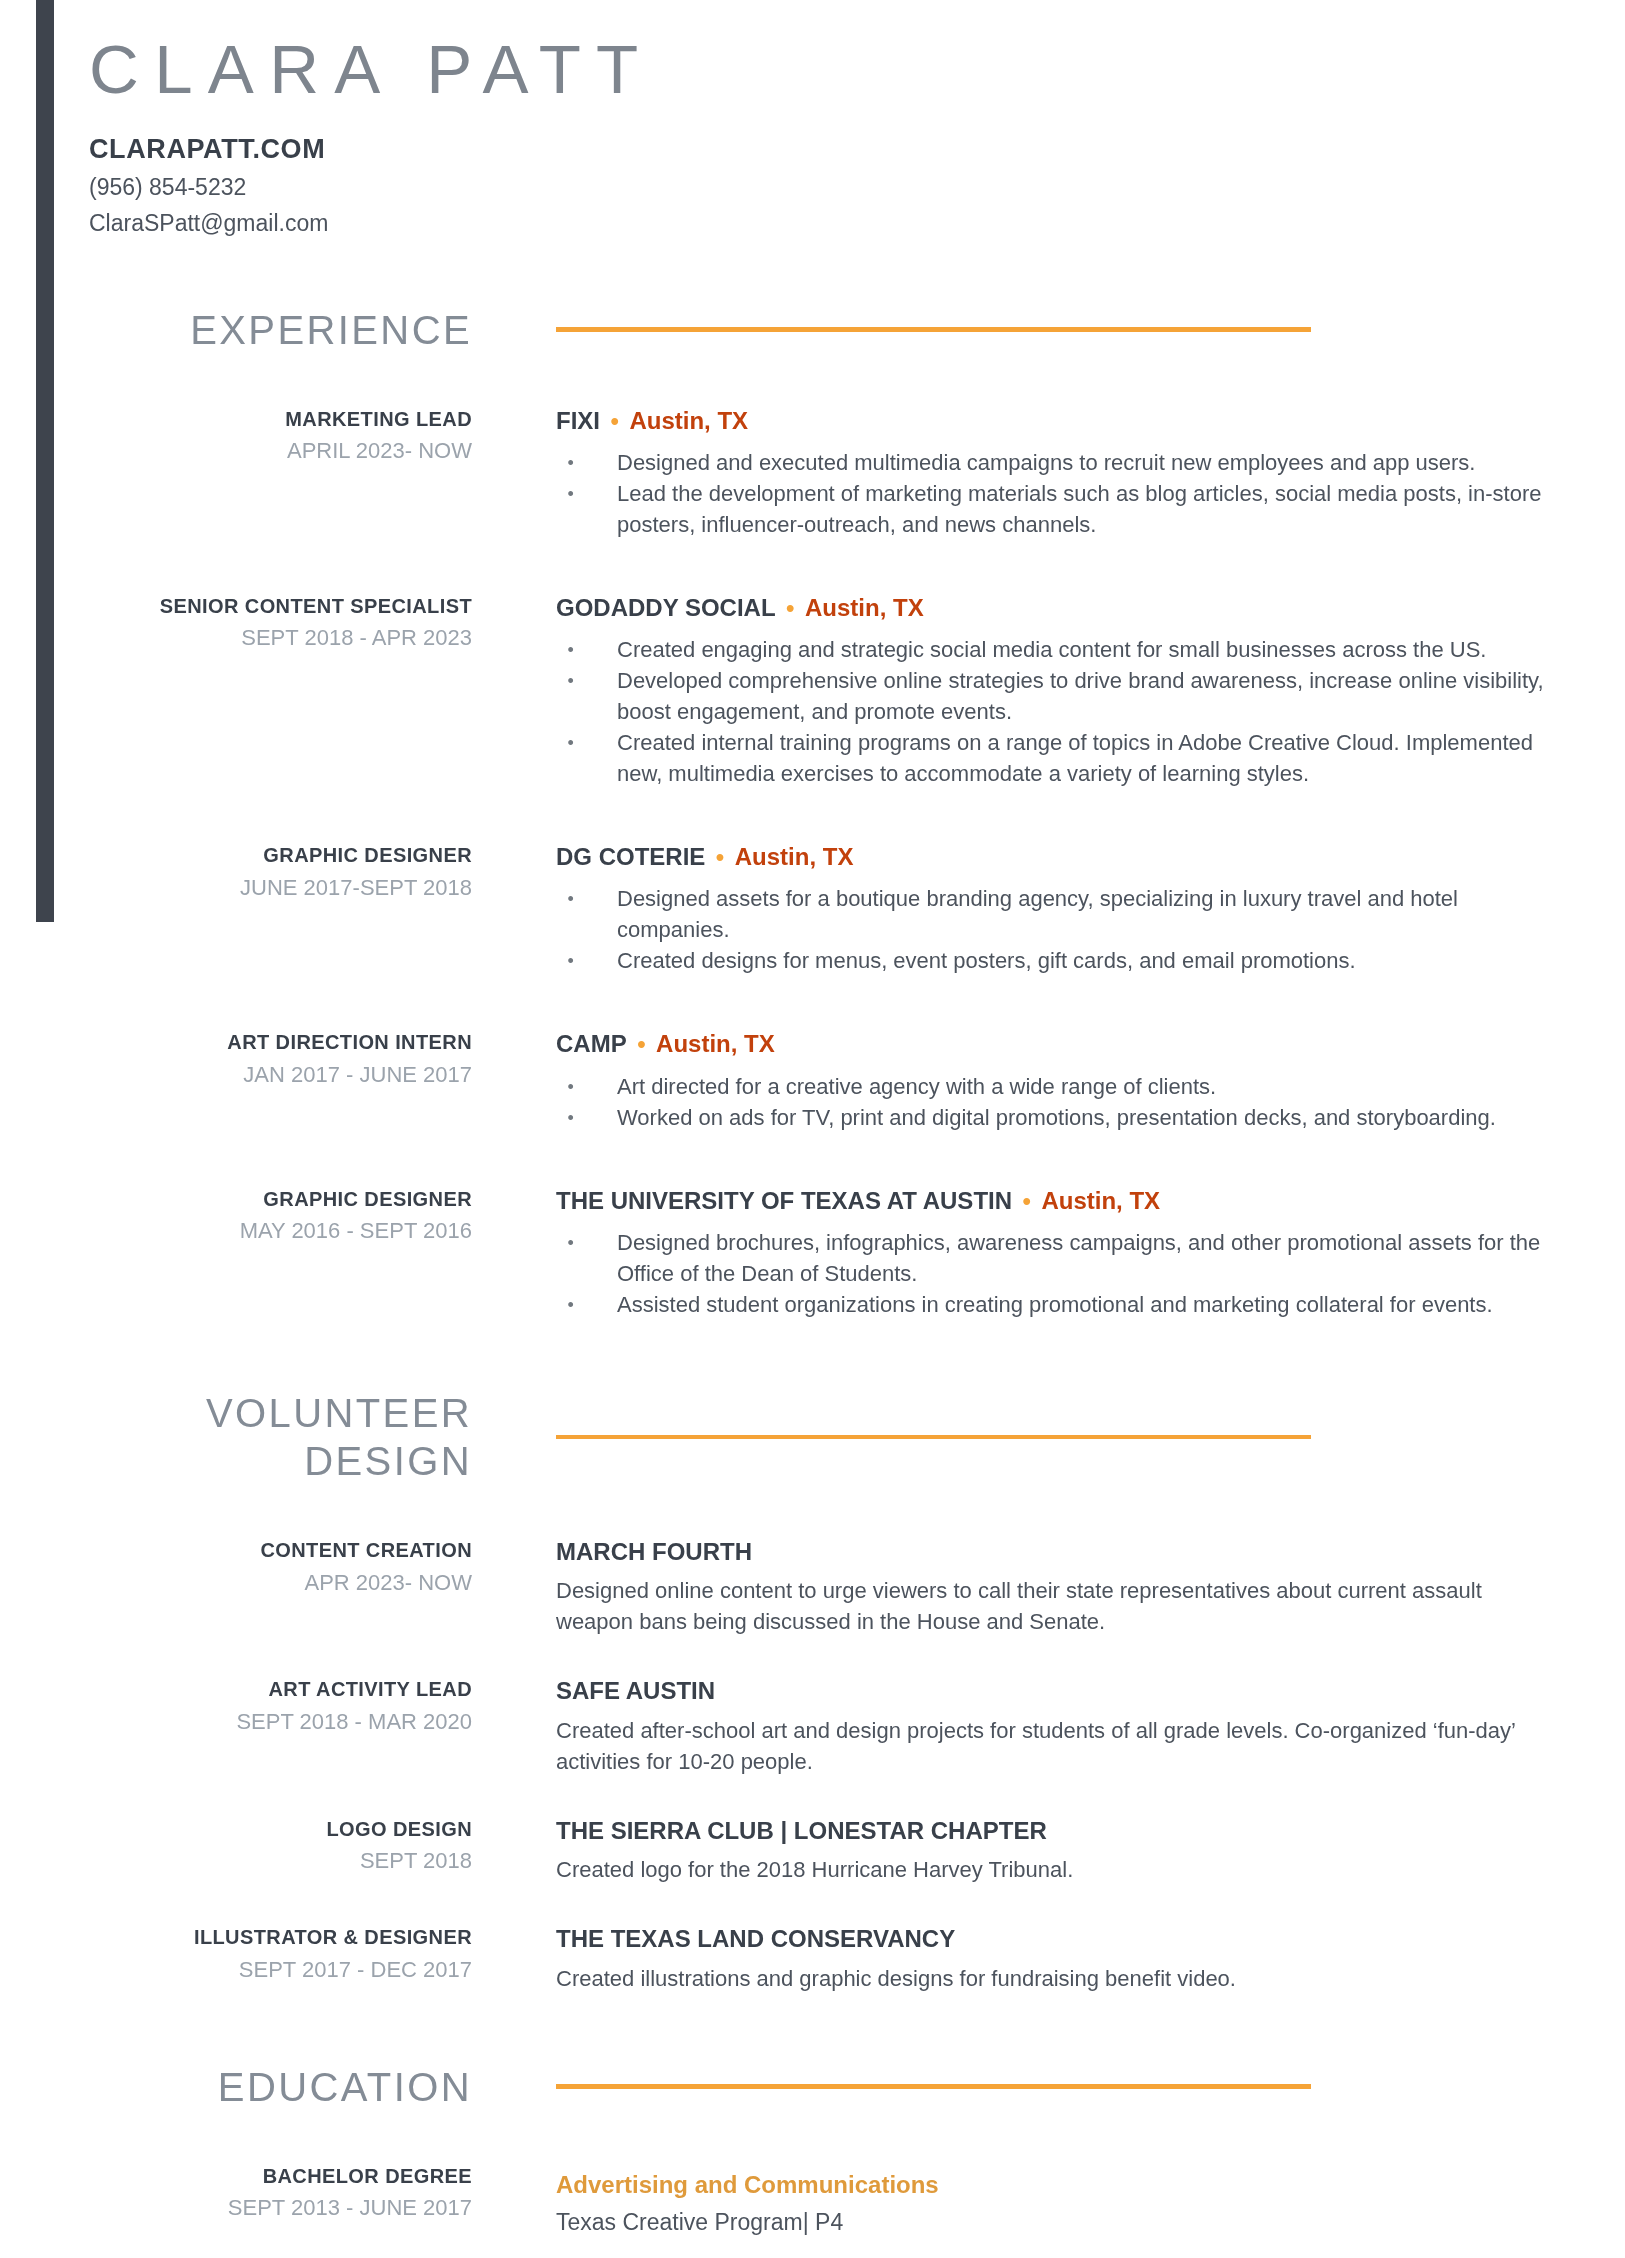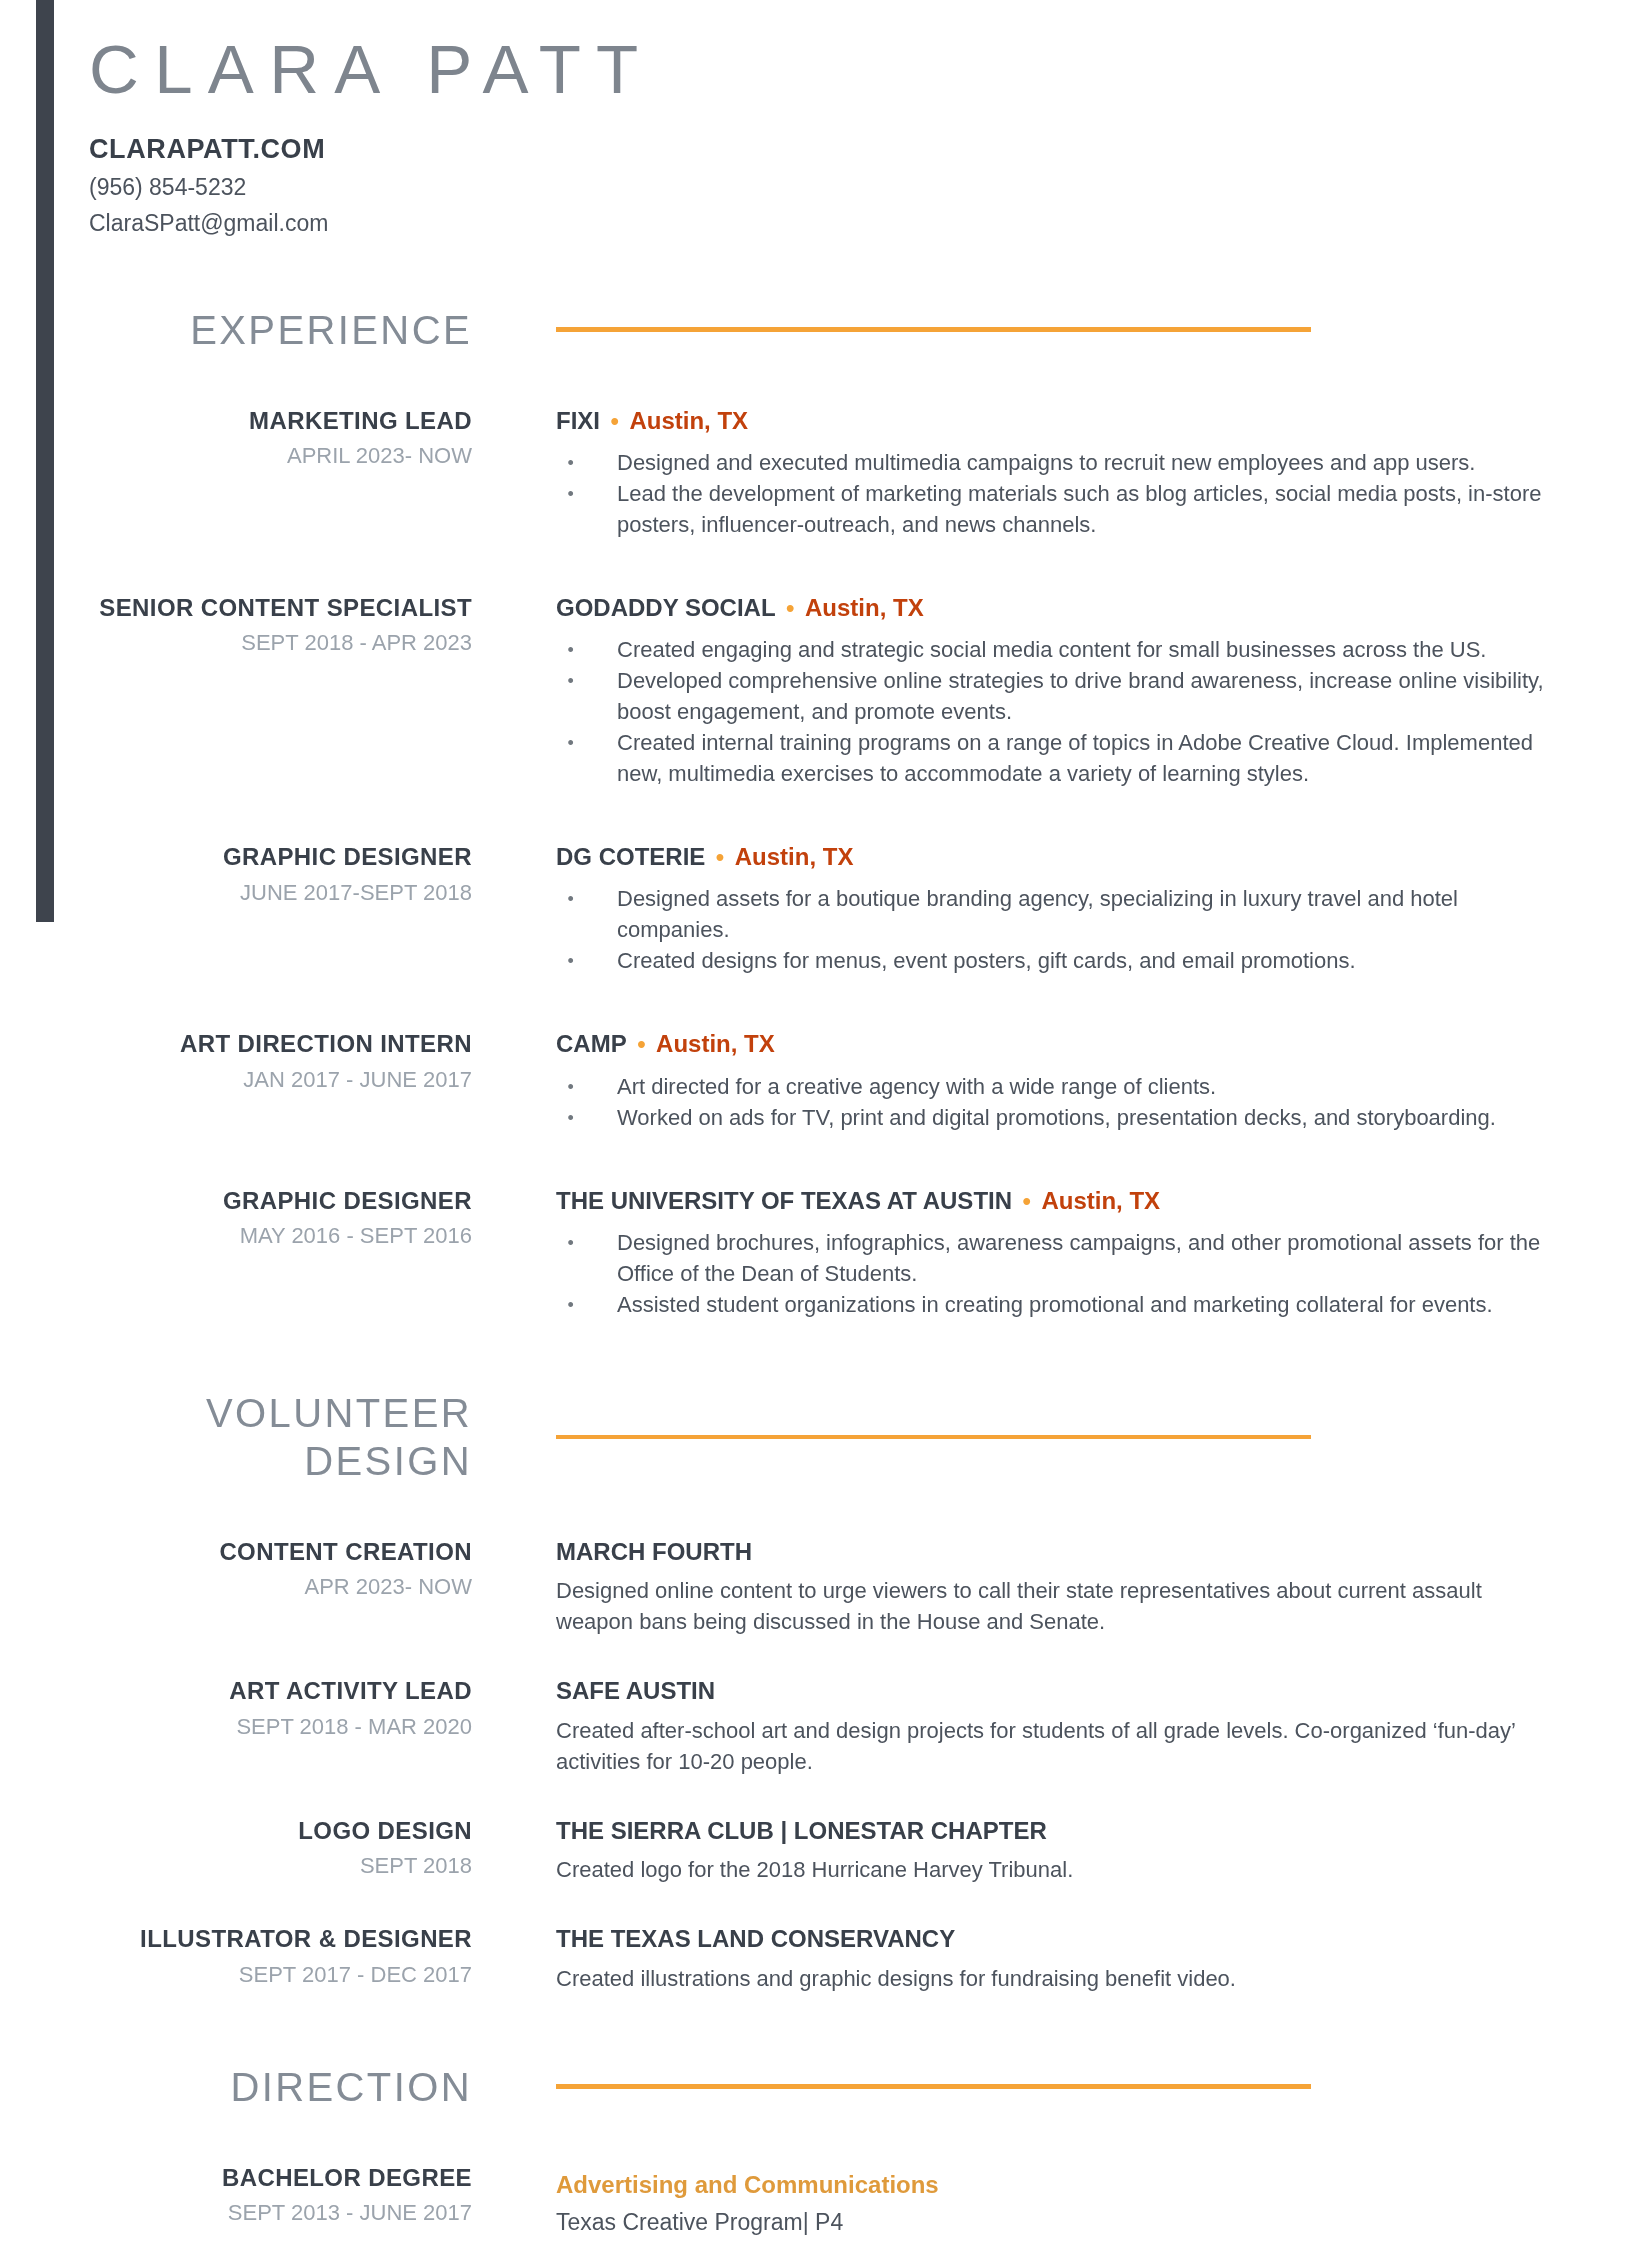--- a/index.html
+++ b/index.html
@@ -50,21 +50,21 @@
     letter-spacing: 2.4px;
     line-height: 1.2;
     color: var(--color-heading, #848C96);
   }
   .rule { width: 755px; height: 4.8px; background: var(--color-accent, #F5A337); }
 
   
   .entry.exp { margin-bottom: 54px; }
   .entry.vol { margin-bottom: 40px; }
   .role {
-    font-size: 24px; font-weight: 700; letter-spacing: 0.4px;
+    font-size: 20px; font-weight: 700; letter-spacing: 0.4px;
     line-height: 1.2;
     color: var(--color-text_dark, #39404A);
   }
   .dates { font-size: 22px; margin-top: 7.6px; color: var(--color-dates, #9BA3AC); }
 
   .company-line {
     font-size: 24px; font-weight: 700; line-height: 1.2;
     color: var(--color-text_dark, #39404A);
   }
   .dot::before { content: "\2022"; color: var(--color-accent, #F5A337); margin: 0 10.5px; }
@@ -243,21 +243,21 @@
       <div class="col-right">
         <div class="company-line">THE TEXAS LAND CONSERVANCY</div>
         <p class="desc">Created illustrations and graphic designs for fundraising benefit video.</p>
       </div>
     </div>
   </section>
 
   <section class="section">
     <div class="row section-header">
       <div class="col-left">
-          <h2 class="section-title">DIRECTION</h2>
+          <h2 class="section-title">EDUCATION</h2>
         </div>
       <div class="col-right">
           <div class="rule"></div>
         </div>
     </div>
 
     <div class="row entry edu">
       <div class="col-left">
         <div class="role">BACHELOR DEGREE</div>
         <div class="dates">SEPT 2013 - JUNE 2017</div>

